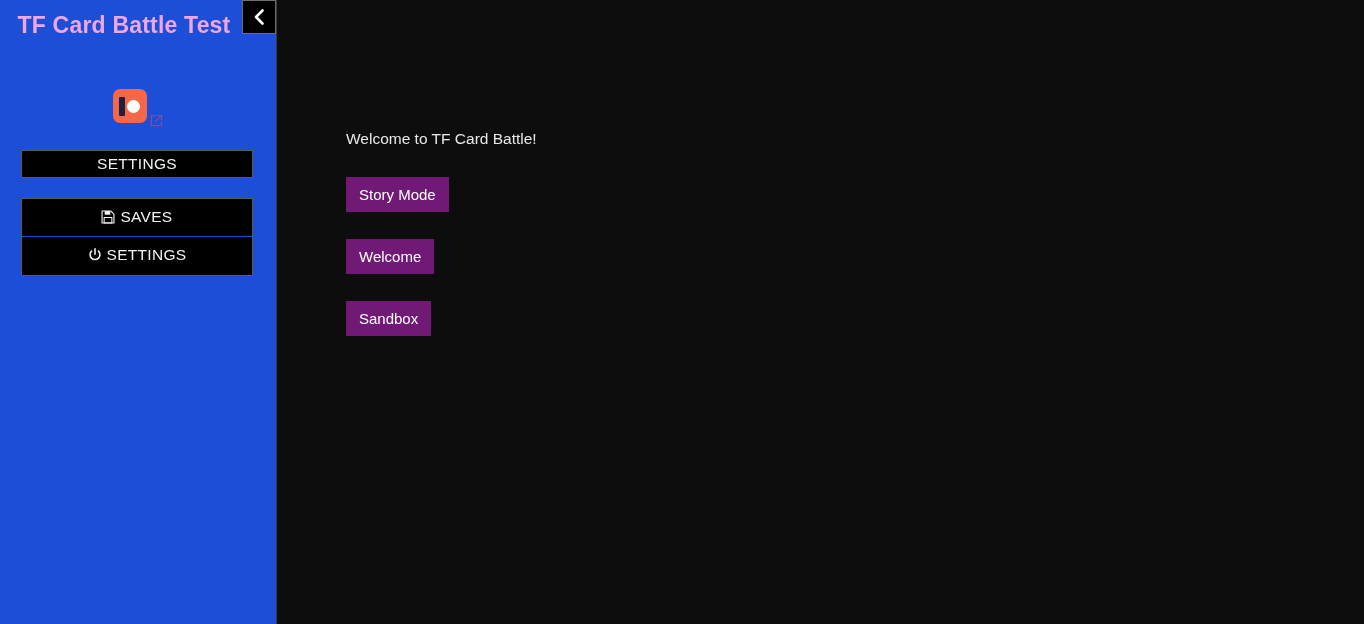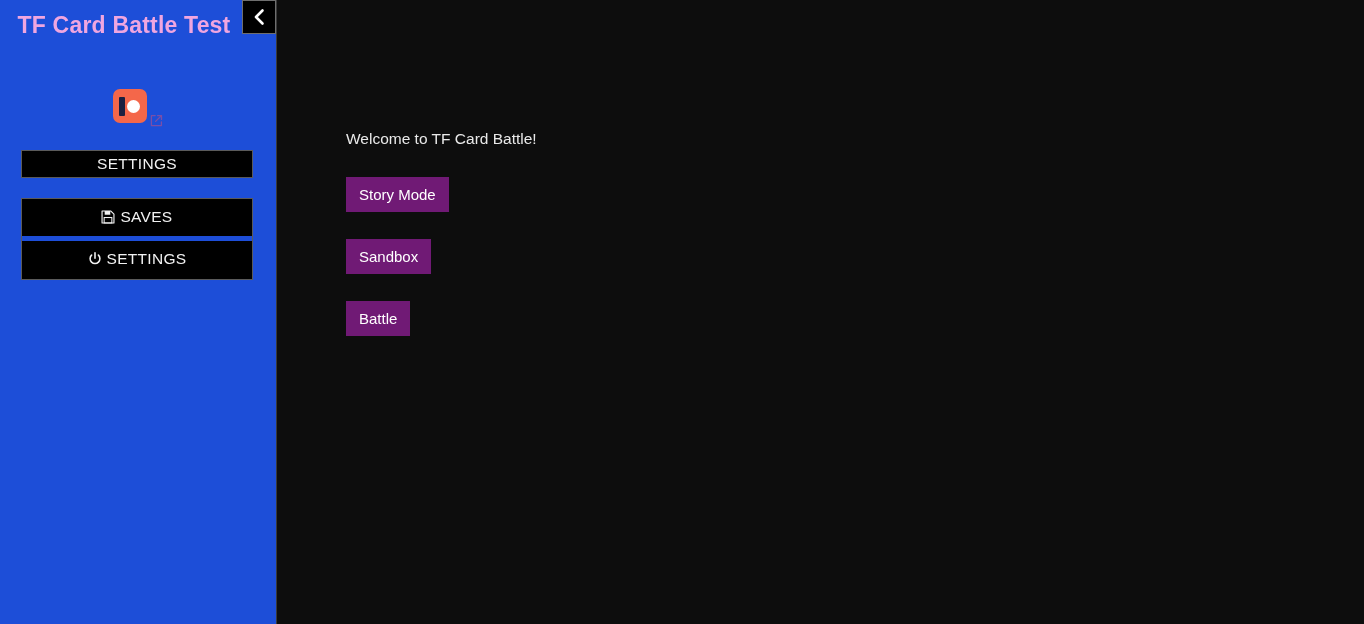--- a/index.html
+++ b/index.html
@@ -110,21 +110,21 @@
     text-align: center;
     cursor: pointer;
     letter-spacing: 0.3px;
   }
   .menu-group {
     margin-top: 20px;
     border: 1px solid #5a5a5a;
   }
   .menu-group .menu-button {
     border: none;
-    border-bottom: 5px solid #1d4ed8;
+    border-bottom: 1px solid #1d4ed8;
     padding: 10px 6px;
   }
   .menu-group .menu-button:last-child {
     border-bottom: none;
   }
   .menu-icon {
     display: inline-block;
     vertical-align: -2px;
     margin-right: 5px;
   }
@@ -228,18 +228,18 @@
     </nav>
   </aside>
 
   <main class="main">
 
     <p class="welcome-heading">Welcome to TF Card Battle!</p>
 
 
     <div class="mode-buttons">
       <button class="mode-button">Story Mode</button>
+      <button class="mode-button">Welcome</button>
       <button class="mode-button">Sandbox</button>
-      <button class="mode-button">Battle</button>
     </div>
 
   </main>
 </div>
 
 </body></html>

